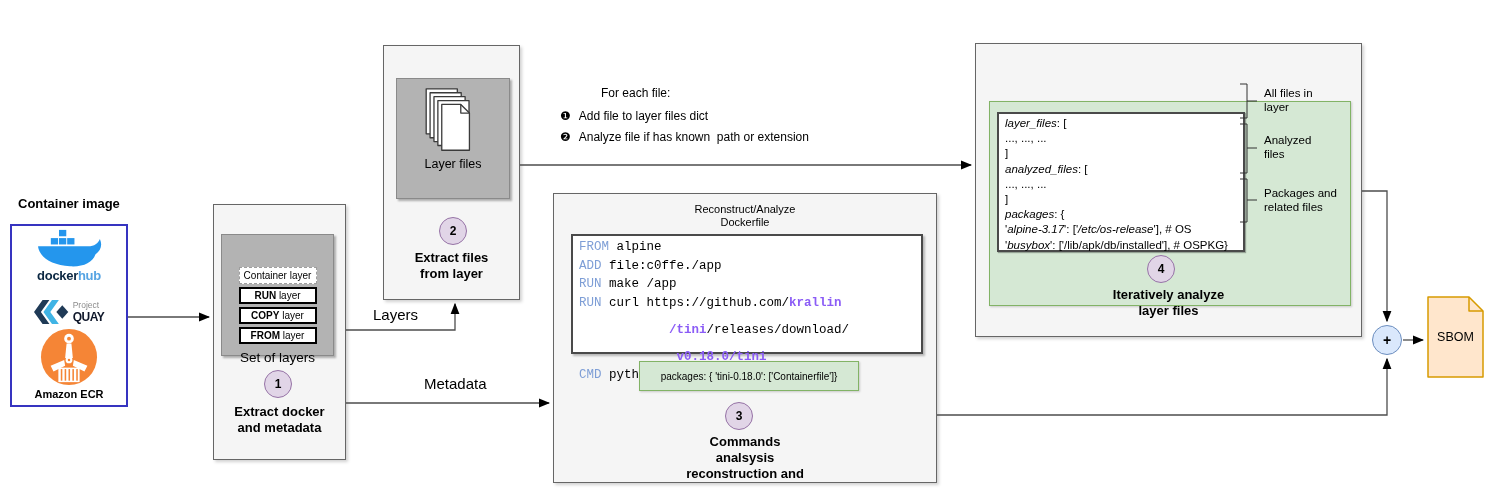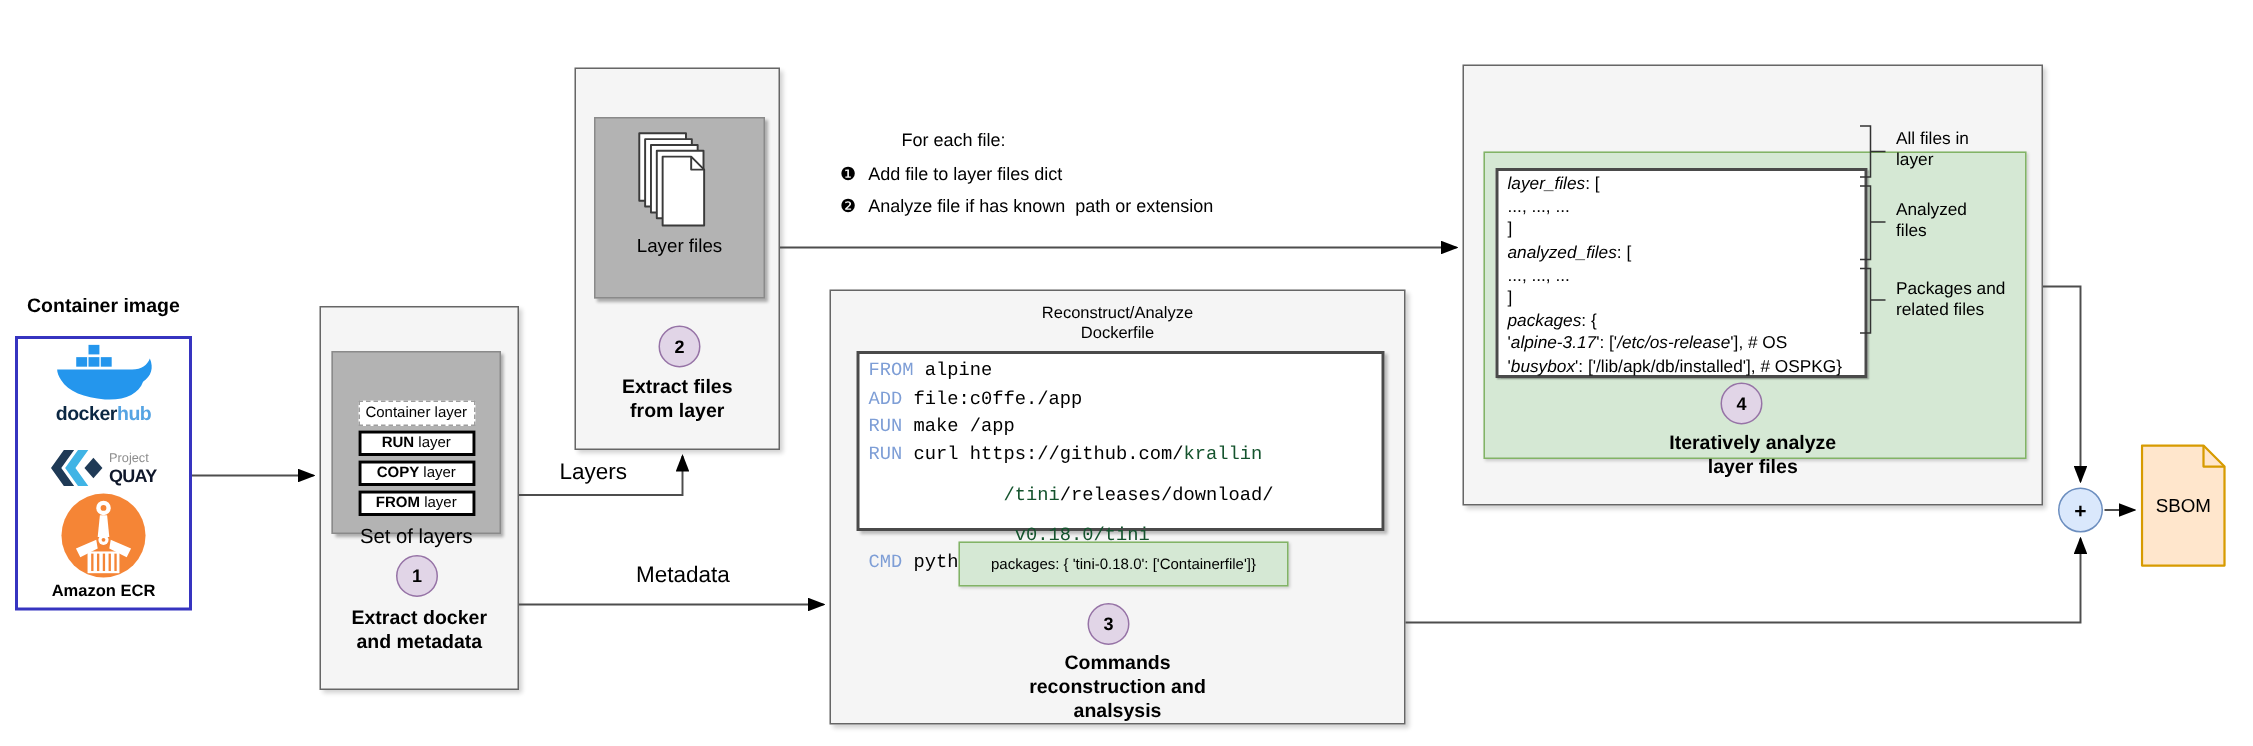--- a/index.html
+++ b/index.html
@@ -31,21 +31,21 @@
   
   .files-box{left:12px;top:32px;width:114px;height:121px;display:flex;flex-direction:column;align-items:center;padding-top:9px;gap:5px;}
   .files-caption{font-size:12.5px;}
   
   .df-title{position:absolute;top:9px;left:0;right:0;text-align:center;font-size:11px;line-height:13px;}
   .code-box{position:absolute;left:17px;top:40px;width:352px;height:120px;background:#fff;border:2px solid #4a4a4a;
             box-shadow:2px 2px 2px rgba(0,0,0,0.25);box-sizing:border-box;padding:5px 6px;
             font-family:"Liberation Mono","DejaVu Sans Mono",monospace;font-size:12.5px;}
   .cmd{white-space:pre;line-height:13.5px;margin-bottom:5px;}
   .kw{color:#7e9ed6;}
-  .red{color:#14532d;font-weight:normal;}
+  .red{color:#8b5cf6;font-weight:bold;}
   .pkg-box{left:85px;top:167px;width:220px;height:30px;display:flex;align-items:center;justify-content:center;font-size:10px;}
   
   .fe-title{position:absolute;left:601px;top:86px;font-size:12px;}
   .fe-item{position:absolute;font-size:12px;white-space:pre;}
   .fe-icon{font-size:12px;margin-right:8px;}
   
   .state-green{left:13px;top:29px;width:362px;height:205px;margin-top:28px;}
   .state-code{position:absolute;left:7px;top:10px;width:248px;height:140px;background:#fff;border:2px solid #4a4a4a;
               box-shadow:1px 1px 1px rgba(0,0,0,0.3);box-sizing:border-box;padding:2px 6px;font-size:11.5px;line-height:15.2px;}
   .it{font-style:italic;}
@@ -164,22 +164,22 @@
       <div class="cmd"><span class="kw">RUN</span><span> make /app</span></div>
       <div class="cmd"><span class="kw">RUN</span><span> curl https://github.com/</span><span class="red">krallin</span><br>
         <span>    </span><span class="red">/tini</span><span>/releases/download/</span><br>
         <span>     </span><span class="red">v0.18.0/tini</span></div>
       <div class="cmd"><span class="kw">CMD</span><span> python /app/app.py</span></div>
     </div>
     <div class="greenbox pkg-box">packages: { 'tini-0.18.0': ['Containerfile']}</div>
     <div class="circle" style="left:171px;top:208px;">3</div>
     <div class="step-label" style="top:240px;">
       <div>Commands</div>
+      <div>analsysis</div>
       <div>reconstruction and</div>
-      <div>analsysis</div>
     </div>
   </div>
 
   <div class="panel" style="left:975px;top:43px;width:387px;height:294px;">
     <div class="greenbox state-green">
       <div class="state-code">
         <div><span class="it">layer_files</span><span>: [</span></div>
         <div>..., ..., ...</div>
         <div>]</div>
         <div><span class="it">analyzed_files</span><span>: [</span></div>

